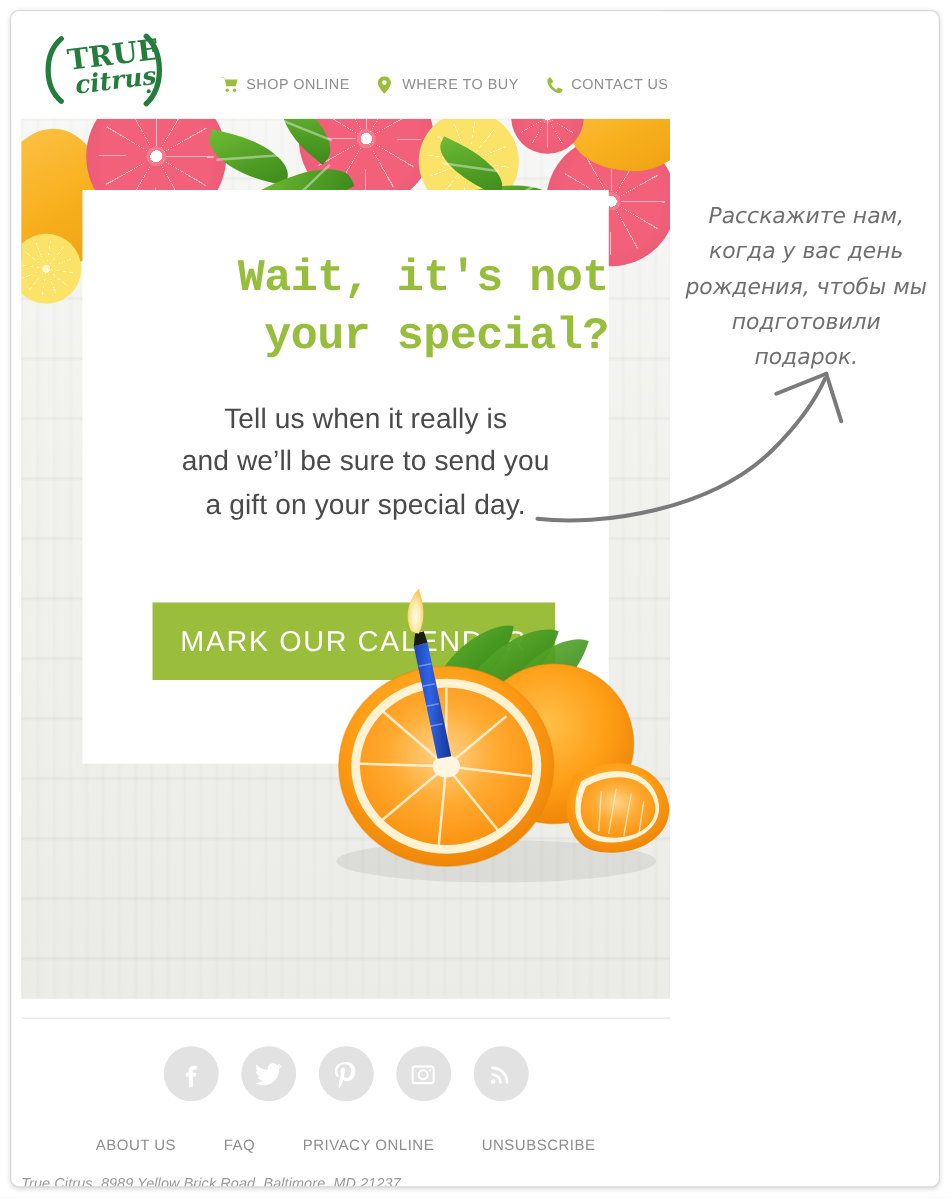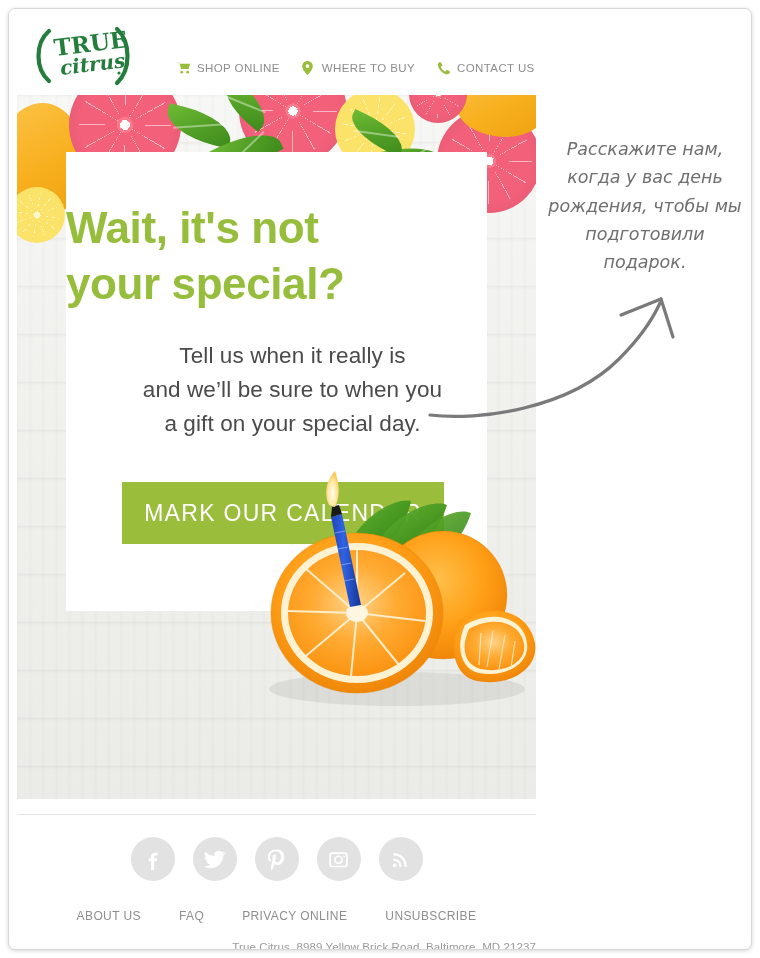--- a/index.html
+++ b/index.html
@@ -151,25 +151,25 @@
     left: 49px;
     top: 57px;
     width: 421px;
     height: 459px;
     background: #ffffff;
     z-index: 5;
   }
 
   .headline {
     margin-top: 48px;
-    text-align: left;
+    text-align: right;
     color: #96bd3c;
-    font-family: Liberation Sans, sans-serif;
+    font-family: Liberation Mono, monospace;
     font-weight: bold;
-    font-size: 44px;
+    font-size: 36px;
     line-height: 1.28;
     letter-spacing: -0.4px;
   }
 
   .subcopy {
     margin-top: 26px;
     text-align: center;
     color: #4a4a4a;
     font-family: "Liberation Sans", sans-serif;
     font-weight: 300;
@@ -253,31 +253,32 @@
     color: #8e8e8e;
     cursor: pointer;
     white-space: nowrap;
   }
 
   .footer-address {
     position: absolute;
     left: 8px;
     top: 932px;
     width: 519px;
-    text-align: right;
+    text-align: left;
     font-size: 11.5px;
     color: #9a9a9a;
     letter-spacing: 0.1px;
+    font-style: italic;
   }
 
   
   .annotation {
     position: absolute;
     left: 536px;
-    top: 126px;
+    top: 150px;
     width: 200px;
     text-align: center;
     font-family: "DejaVu Sans", sans-serif;
     font-style: italic;
     font-size: 17.5px;
     line-height: 1.62;
     color: #6f6f6f;
   }
   .arrow-layer {
     position: absolute;
@@ -372,21 +373,21 @@
 
     <div class="card">
 
       <div class="headline">
         <div>Wait, it's not</div>
         <div>your special?</div>
       </div>
 
       <div class="subcopy">
         <div>Tell us when it really is</div>
-        <div>and we’ll be sure to when you</div>
+        <div>and we’ll be sure to send you</div>
         <div>a gift on your special day.</div>
       </div>
 
       <button class="cta-button">MARK OUR CALENDAR</button>
     </div>
 
     <div class="oranges">
       <svg width="300" height="260" viewBox="0 0 300 260">
         <defs>
           <radialGradient id="peelG" cx="45%" cy="38%" r="62%">

